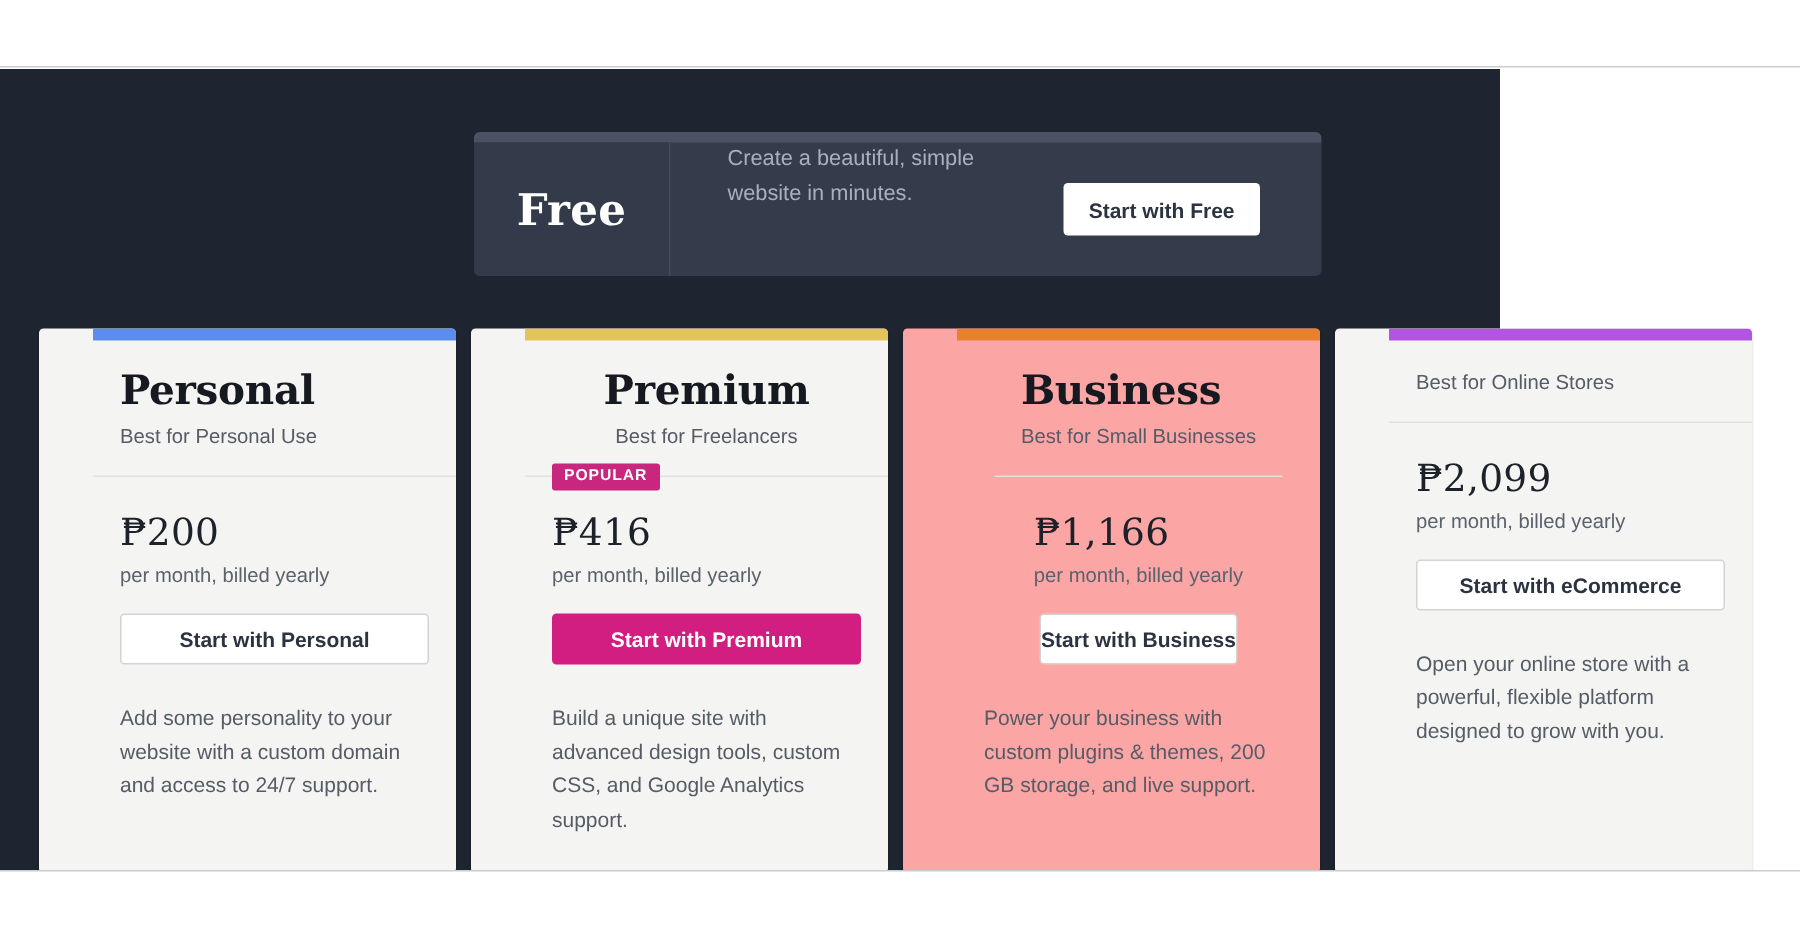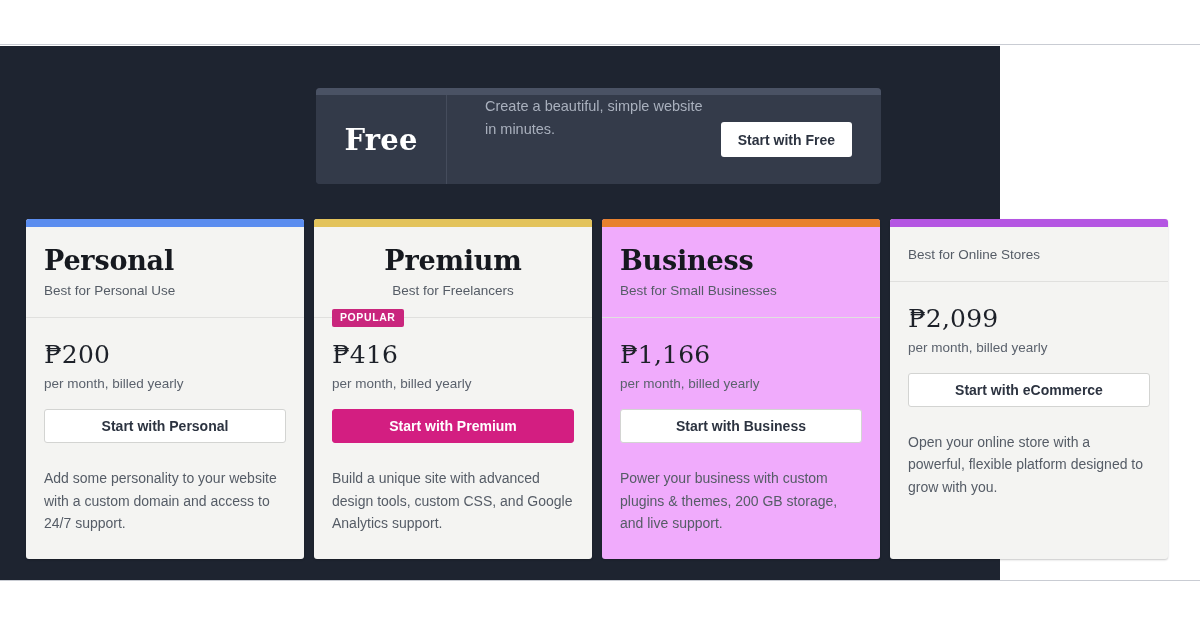--- a/index.html
+++ b/index.html
@@ -96,21 +96,21 @@
   .free-desc {
     font-size: 14.5px;
     line-height: 1.58;
     color: #a9b0bd;
     max-width: 230px;
   }
   .free-cta-cell {
     flex: none;
     display: flex;
     align-items: center;
-    padding-right: 29px;
+    padding-right: 41px;
   }
   .btn-free {
     display: inline-flex;
     align-items: center;
     justify-content: center;
     height: 35px;
     padding: 0 17px;
     background: #ffffff;
     color: #2c3340;
     border: none;
@@ -132,20 +132,21 @@
   }
   .card {
     width: 278px;
     flex: none;
     background: #f4f4f2;
     border-radius: 3px;
     overflow: hidden;
     display: flex;
     flex-direction: column;
     box-shadow: 0 1px 2px rgba(0,0,0,0.22);
+    padding-left: 36px;
   }
   .card-topbar {
     height: 8px;
     width: 100%;
     flex: none;
   }
 
   .card-head {
     padding: 19px 18px 17px 18px;
     border-bottom: 1px solid #e0e0de;
@@ -292,21 +293,21 @@
         <div class="card-price">
           <div class="price-amount">₱416</div>
           <div class="price-period">per month, billed yearly</div>
         </div>
         <div class="card-cta">
           <button class="btn-plan filled" style="background: rgb(211, 30, 129); border-color: rgb(211, 30, 129);">Start with Premium</button>
         </div>
         <div class="card-desc">Build a unique site with advanced design tools, custom CSS, and Google Analytics support.</div>
       </div>
 
-      <div class="card" style="background: #f0abfc;">
+      <div class="card" style="background: #fca5a5; align-items: center;">
         <div class="card-topbar" style="background: rgb(232, 129, 46);"></div>
         <div class="card-head">
           <div class="plan-name">Business</div>
           <div class="plan-tagline">Best for Small Businesses</div>
         </div>
         <div class="card-price">
           <div class="price-amount">₱1,166</div>
           <div class="price-period">per month, billed yearly</div>
         </div>
         <div class="card-cta">

